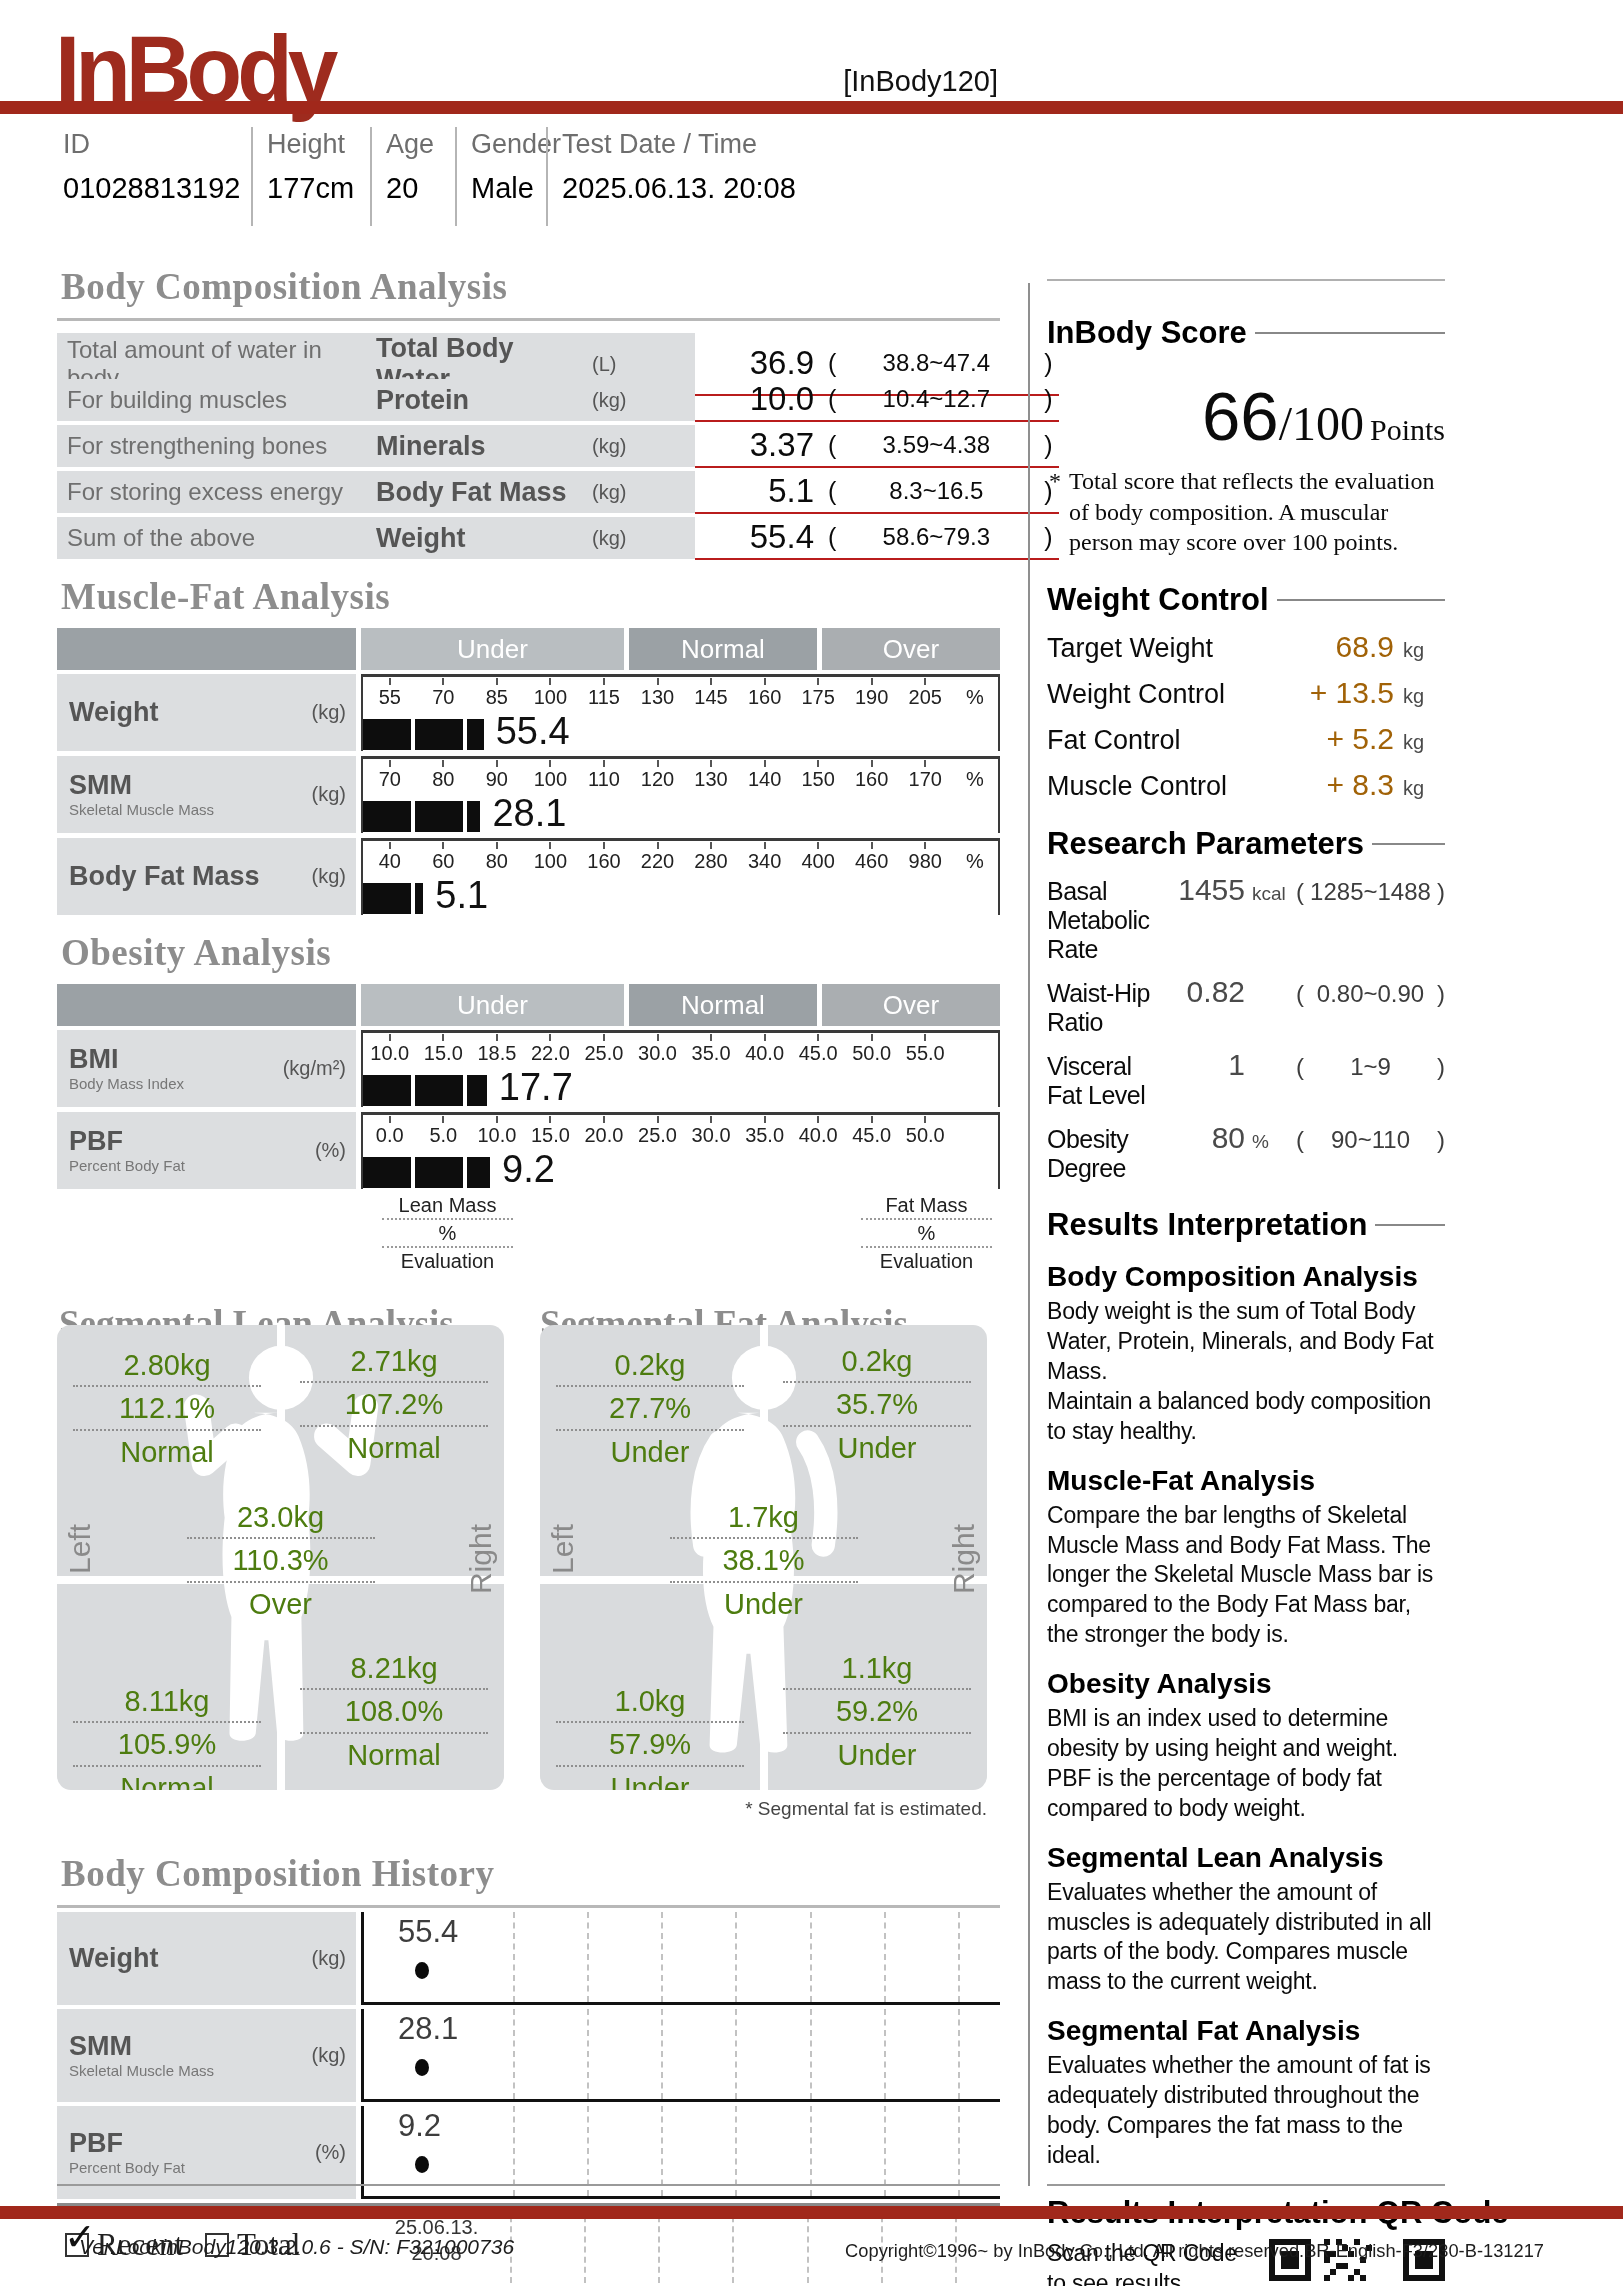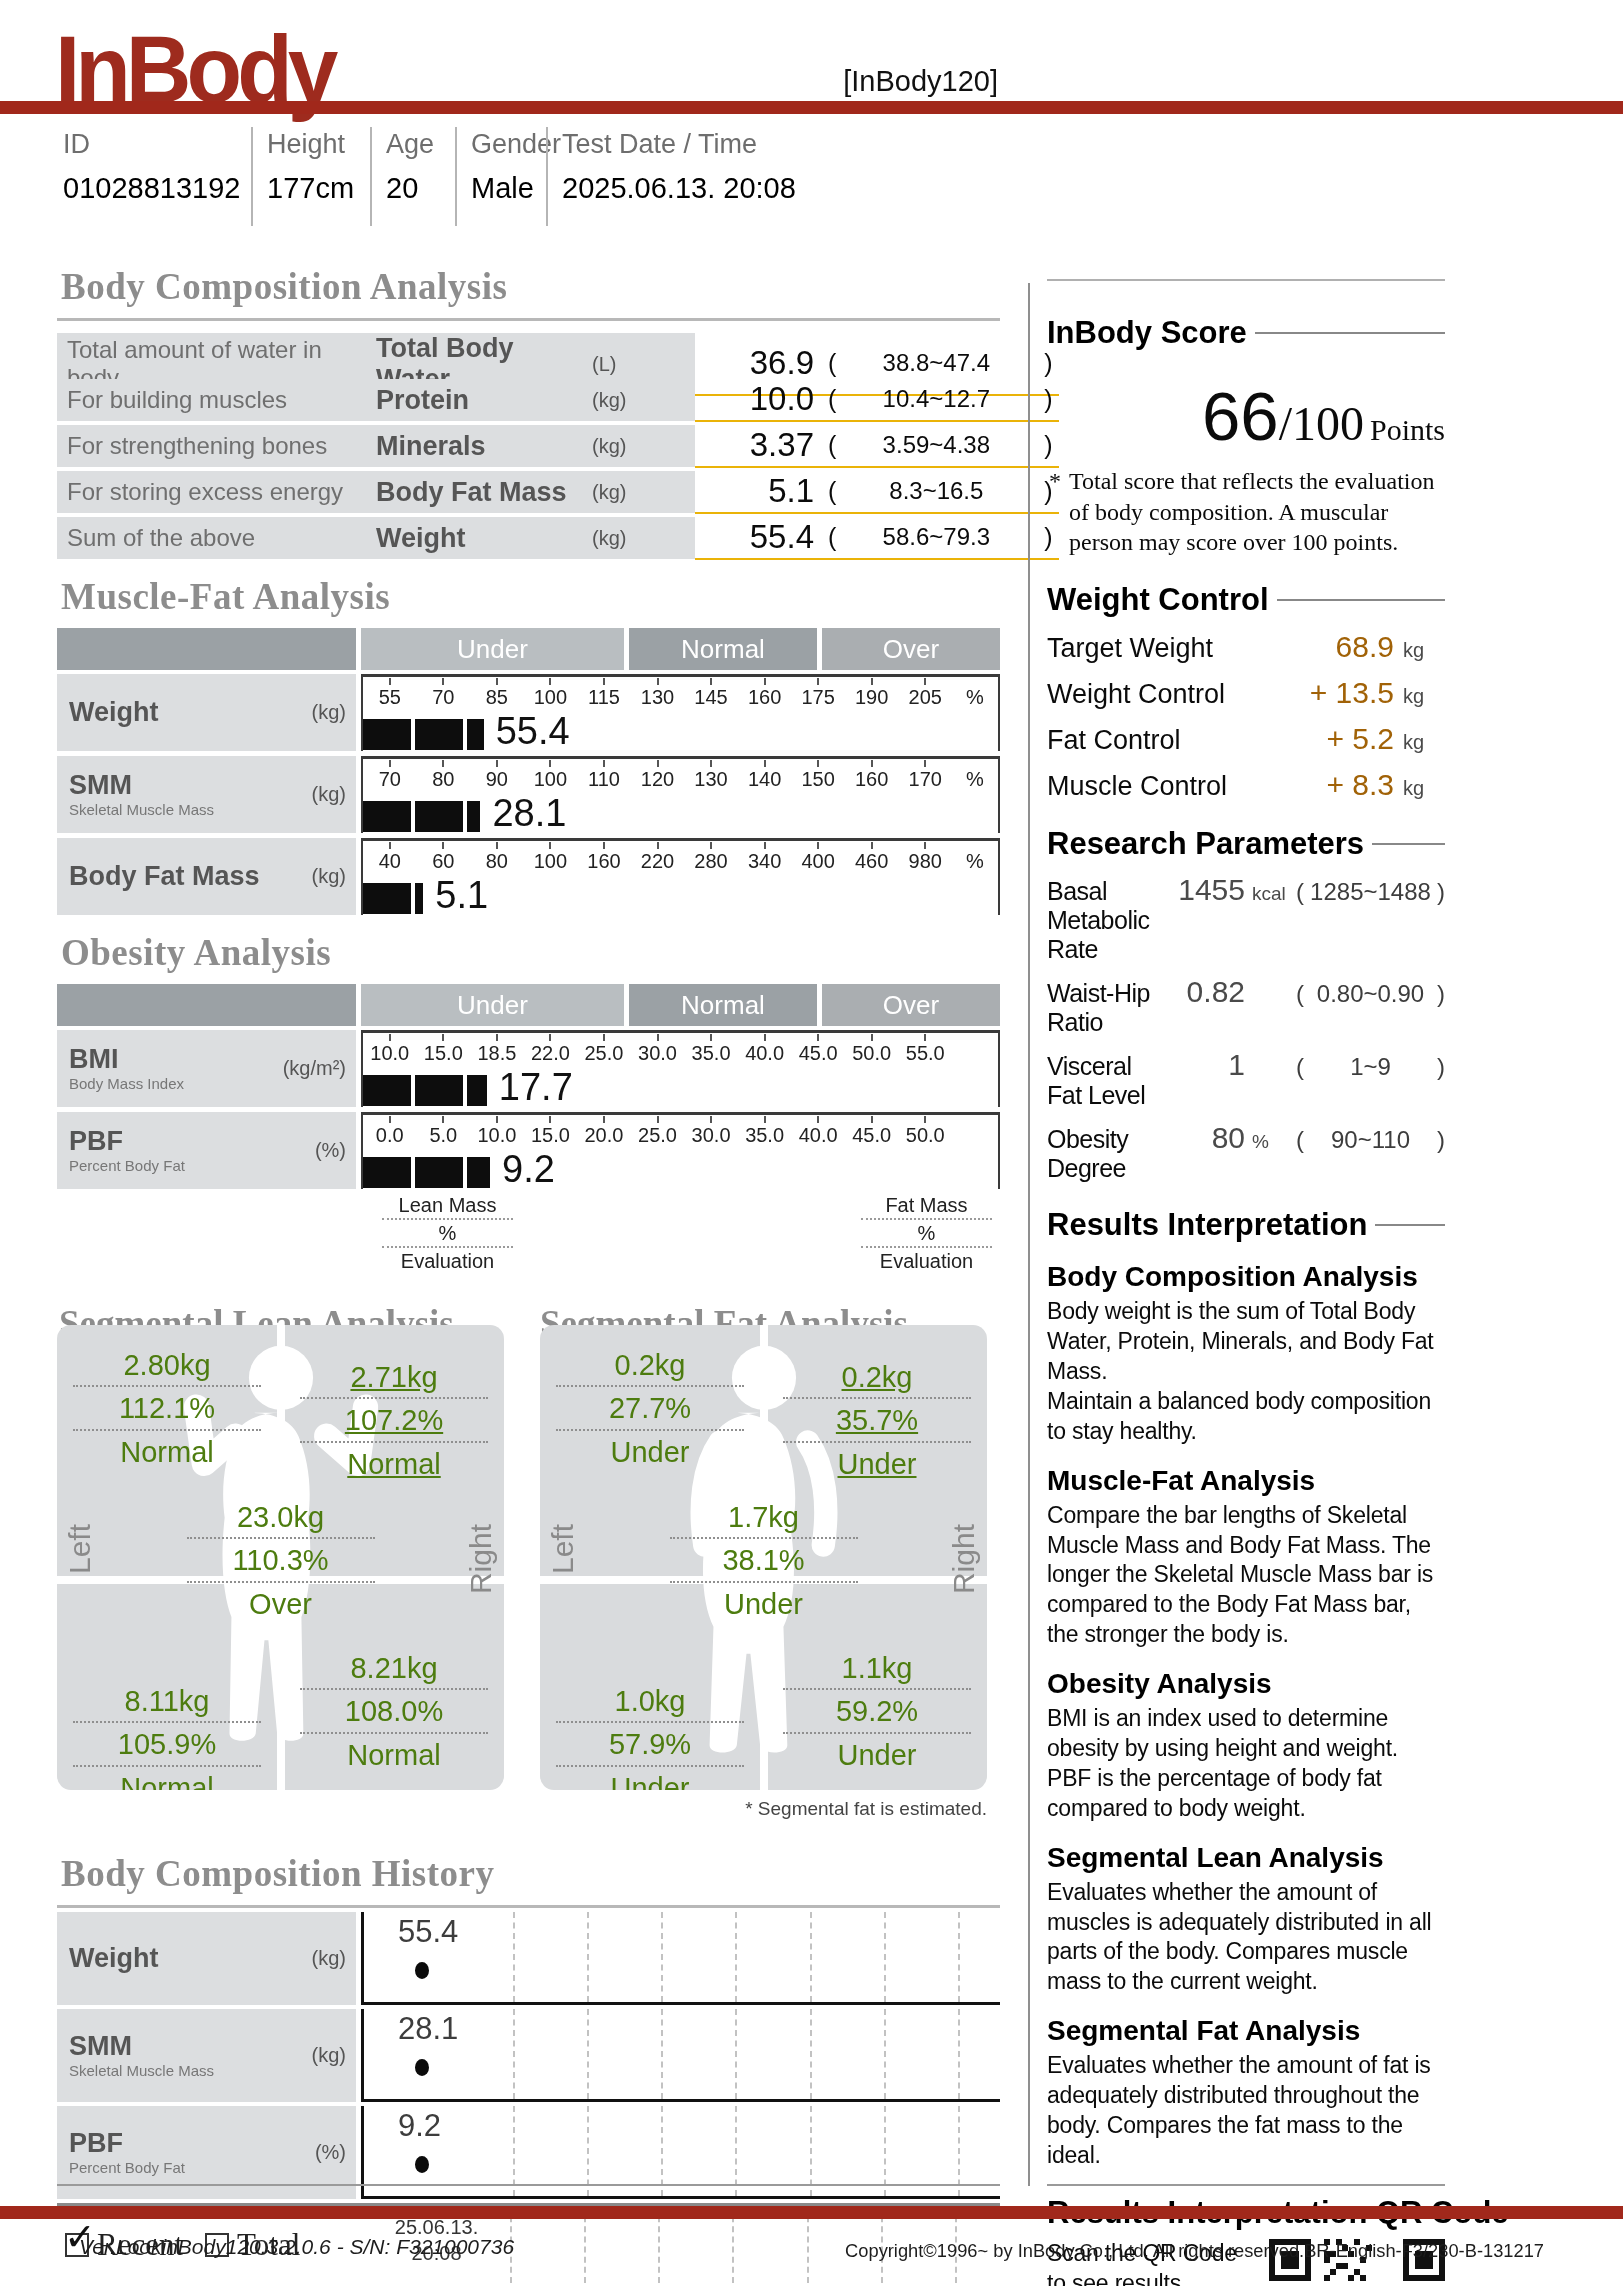--- a/index.html
+++ b/index.html
@@ -26,21 +26,21 @@
   
   .bca-table{border-top:3px solid #b8b8b8;padding-top:12px;}
   .bca-row{display:grid;grid-template-columns:319px 216px 103px 1fr;height:42px;
            margin-bottom:4px;align-items:center;}
   .bca-desc{background:#dcdee0;height:100%;display:flex;align-items:center;
             padding-left:10px;font-size:24px;color:#6f6f6f;}
   .bca-name{background:#dcdee0;height:100%;display:flex;align-items:center;
             font-size:27px;font-weight:bold;color:#555;}
   .bca-unit{background:#dcdee0;height:100%;display:flex;align-items:center;
             font-size:20px;color:#555;}
-  .bca-valzone{height:100%;display:flex;align-items:center;border-bottom:2px solid #eab308;}
+  .bca-valzone{height:100%;display:flex;align-items:center;border-bottom:2px solid #b91c1c;}
   .bca-value{width:119px;text-align:right;font-size:33px;color:#0b0b0b;}
   .bca-par{font-size:25px;color:#0b0b0b;margin:0 6px 0 14px;}
   .bca-range{width:188px;text-align:center;font-size:24px;color:#0b0b0b;}
   
   .bands{display:flex;gap:5px;height:42px;margin:10px 0 4px;}
   .band{display:flex;align-items:center;justify-content:center;color:#fff;font-size:26px;}
   .b-label{width:299px;background:#9ba1a5;}
   .b-under{width:263px;background:#b9bec1;}
   .b-normal{width:188px;background:#9ba1a5;}
   .b-over{flex:1;background:#aaaeb1;}
@@ -70,21 +70,21 @@
              font-size:37px;font-weight:bold;color:#8d8d8d;}
   .st-lean{left:2px;} .st-fat{left:483px;}
   .seg-panel{position:absolute;top:131px;width:447px;height:465px;background:#d9dbdd;
              border-radius:14px;overflow:hidden;}
   .sp-lean{left:0;} .sp-fat{left:483px;}
   .seg-cross-v{position:absolute;left:calc(50% - 4px);top:0;width:8px;height:100%;background:#fff;}
   .seg-cross-h{position:absolute;left:0;top:54%;width:100%;height:8px;background:#fff;}
   .seg-fig{position:absolute;left:calc(50% - 112px);bottom:4px;width:224px;height:447px;}
   .sv{position:absolute;width:188px;text-align:center;font-size:29px;color:#4d7c0f;line-height:1.15;}
   .sv .v,.sv .p{border-bottom:2px dotted #8f8f8f;padding-bottom:3px;margin-bottom:5px;}
-  .sv-la{left:16px;top:24px;} .sv-ra{right:16px;top:36px;text-decoration:underline;}
+  .sv-la{left:16px;top:24px;} .sv-ra{right:16px;top:20px;}
   .sv-tr{left:calc(50% - 94px);top:176px;}
   .sv-ll{left:16px;top:327px;margin-top:33px;} .sv-rl{right:16px;top:327px;}
   .side{position:absolute;writing-mode:vertical-rl;transform:rotate(180deg);
         font-size:30px;color:#8a8a8a;top:calc(50% - 34px);}
   .side-l{left:6px;} .side-r{right:6px;}
   .seg-note{position:absolute;left:483px;top:604px;width:447px;text-align:right;
             font-size:19px;color:#444;}
   
   .hist-table{border-top:3px solid #b8b8b8;padding-top:4px;}
   .hist-row{display:flex;height:93px;margin-bottom:4px;}

